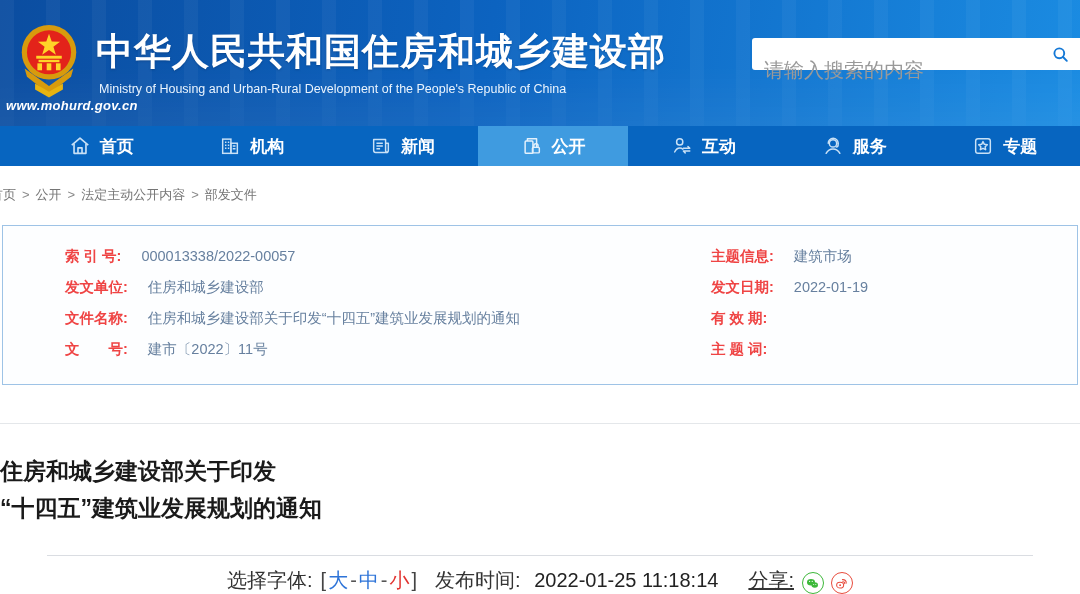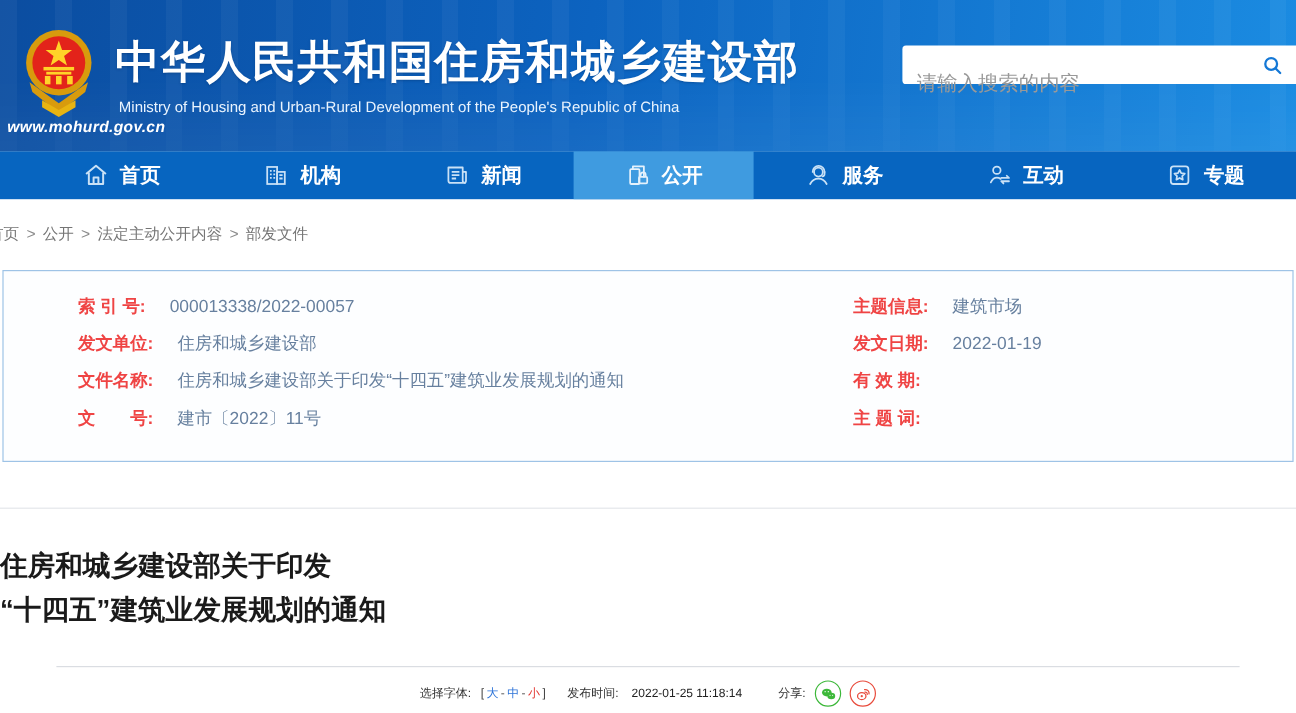--- a/index.html
+++ b/index.html
@@ -18,21 +18,21 @@
   .emblem { position:absolute; left:20px; top:22px; width:58px; height:78px; }
   .site-url { position:absolute; left:6px; top:98px; color:#fff; font-weight:bold;
     font-size:13px; letter-spacing:.3px;font-style:italic; }
   .site-title { position:absolute; left:96px; top:27px; color:#fff; font-weight:bold;
     font-size:37px; letter-spacing:1px; white-space:nowrap;
     text-shadow:0 1px 2px rgba(0,40,90,.35); }
   .site-subtitle { position:absolute; left:99px; top:82px; color:#eaf4fe; font-size:12.5px; }
   .search-box { position:absolute; right:0; top:38px; width:328px; height:32px;
     background:#fff; border-radius:3px 0 0 3px; display:flex; align-items:center; }
   .search-box input { flex:1; border:none; outline:none; height:100%; padding:0 12px;
-    font-size:17px; color:#333; background:transparent;
+    font-size:20px; color:#333; background:transparent;
     font-family:"Liberation Sans","DejaVu Sans",sans-serif;margin-top:32px; }
   .search-box input::placeholder { color:#999; }
   .search-btn { width:40px; height:100%; display:flex; align-items:center; justify-content:center;
     cursor:pointer; background:none; border:none; }
 
   
   .nav { height:40px; background:#0765c0; display:flex; }
   .nav-item { flex:1; display:flex; align-items:center; justify-content:center; gap:9px;
     color:#fff; font-size:17px; font-weight:bold; cursor:pointer; white-space:nowrap; }
   .nav-item:first-child { padding-left:26px; }
@@ -59,31 +59,31 @@
   .divider-full { height:1px; background:#e4e7ea; margin-top:38px; }
 
   
   .article-title { margin-top:29px; text-align:left; font-size:23px; font-weight:bold;
     color:#1a1a1a; line-height:37px; }
 
   .divider-inset { height:1px; background:#dadde2; margin:28px 47px 0; }
 
   
   .toolbar { margin-top:11px; display:flex; justify-content:center; align-items:center;
-    font-size:10px; color:#333; }
+    font-size:20px; color:#333; }
   .toolbar .tb-label { color:#333; }
   .fontsel { margin-left:6px; display:flex; align-items:center; }
   .fontsel .bracket { color:#444; margin:0 2px; }
   .fontsel .sep { color:#555; margin:0 2px; }
   .font-opt { cursor:pointer; }
   .font-opt.blue { color:#2e74d8; }
   .font-opt.red { color:#e23430; }
   .publish { margin-left:16px; }
   .publish .time { margin-left:8px; color:#222; }
-  .share { margin-left:30px; display:flex; align-items:center; }
+  .share { margin-left:30px; display:flex; align-items:flex-end;text-decoration:underline; }
   .share-icons { display:flex; align-items:center; gap:7px; margin-left:8px; }
   .share-circle { width:22px; height:22px; border-radius:50%; display:flex; align-items:center;
     justify-content:center; cursor:pointer; background:#fff; }
   .share-circle.wechat { border:1.5px solid #3db83a; }
   .share-circle.weibo  { border:1.5px solid #e84c3d; }
   .share-circle svg { width:15px; height:15px; }
 </style>
 </head>
 <body>
 
@@ -162,39 +162,39 @@
             <rect x="4.5" y="6.5" width="8.5" height="13.5" rx="1"></rect>
           <rect x="12.5" y="13.5" width="7.5" height="6" rx="1"></rect>
           <path d="M14 13.5v-1.7a2.3 2.3 0 0 1 4.6 0v1.7"></path>
         </svg>
       </span>
       <span>公开</span>
     </div>
 
     <div class="nav-item">
       <span class="nicon">
+        <svg viewBox="0 0 24 24" fill="none" stroke="currentColor" stroke-width="1.6" stroke-linecap="round" stroke-linejoin="round">
+          <circle cx="9.5" cy="7.5" r="3.4"></circle>
+          <path d="M4 18.5c1.4-2.9 3.5-4.3 5.5-4.3 1.2 0 2.4.4 3.5 1.2"></path>
+          <path d="M13.5 14.5h7l-2-2M20.5 17.5h-7l2 2"></path>
+        </svg>
+      </span>
+      <span>互动</span>
+    </div>
+
+    <div class="nav-item">
+      <span class="nicon">
         <svg viewBox="0 0 24 24" fill="none" stroke="currentColor" stroke-width="1.6" stroke-linecap="round">
           <circle cx="12" cy="9.2" r="4"></circle>
           <path d="M6.8 9a5.4 5.4 0 0 1 10.8 0"></path>
           <path d="M17.6 9v2a2 2 0 0 1-2 2"></path>
           <path d="M4.5 20c1.7-3.2 4.4-4.8 7.5-4.8s5.8 1.6 7.5 4.8"></path>
         </svg>
       </span>
       <span>服务</span>
-    </div>
-
-    <div class="nav-item">
-      <span class="nicon">
-        <svg viewBox="0 0 24 24" fill="none" stroke="currentColor" stroke-width="1.6" stroke-linecap="round" stroke-linejoin="round">
-          <circle cx="9.5" cy="7.5" r="3.4"></circle>
-          <path d="M4 18.5c1.4-2.9 3.5-4.3 5.5-4.3 1.2 0 2.4.4 3.5 1.2"></path>
-          <path d="M13.5 14.5h7l-2-2M20.5 17.5h-7l2 2"></path>
-        </svg>
-      </span>
-      <span>互动</span>
     </div>
 
     <div class="nav-item">
       <span class="nicon">
         <svg viewBox="0 0 24 24" fill="none" stroke="currentColor" stroke-width="1.6" stroke-linejoin="round">
           <rect x="4" y="4" width="16" height="16" rx="2.5"></rect>
           <path d="M12 7.2l1.45 2.95 3.25.45-2.35 2.25.55 3.2L12 14.5l-2.9 1.55.55-3.2L7.3 10.6l3.25-.45z"></path>
         </svg>
       </span>
       <span>专题</span>

